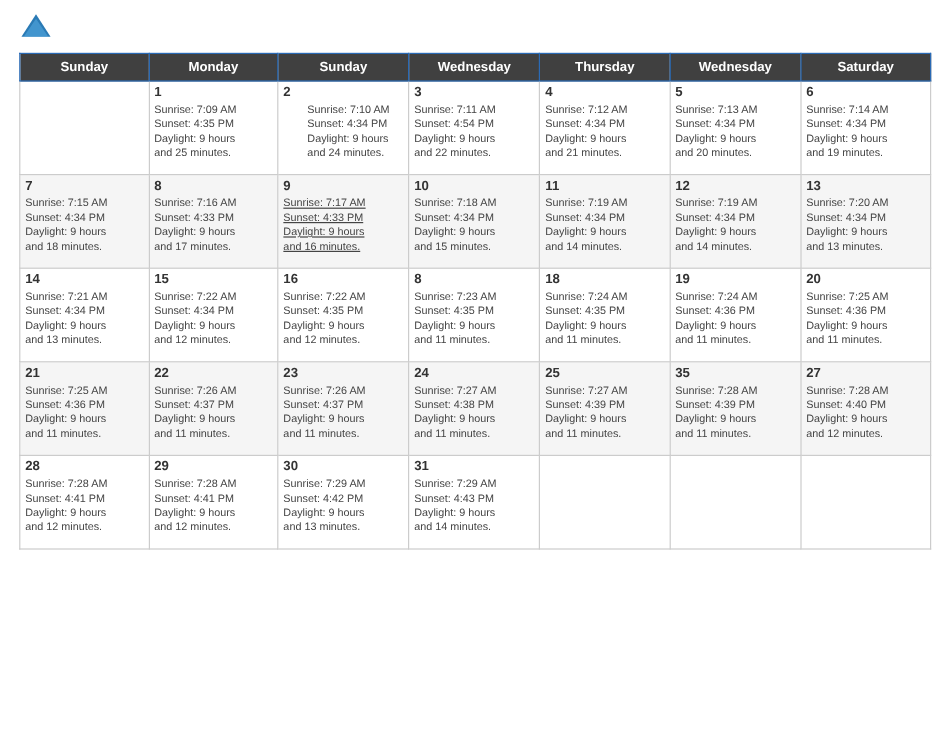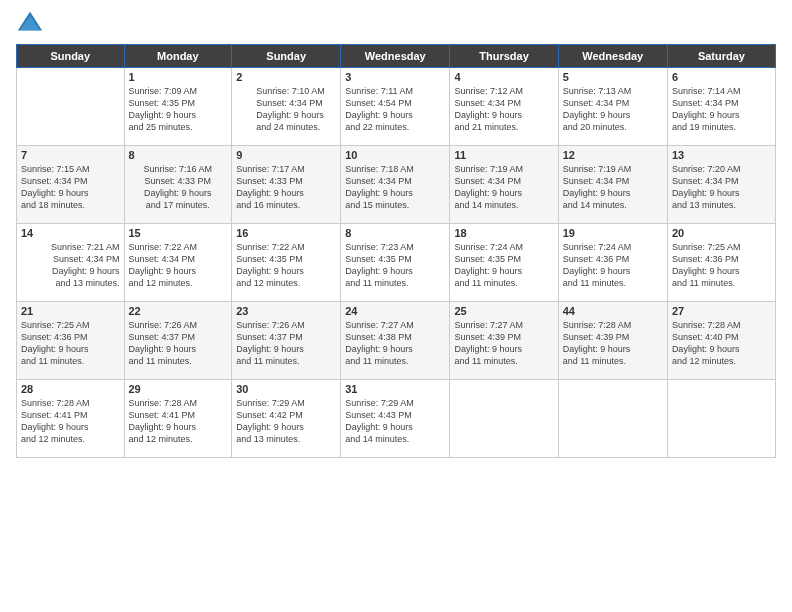--- a/index.html
+++ b/index.html
@@ -184,28 +184,28 @@
         <tr>
           <td>
             <div class="day-number">7</div>
             <div class="day-info" style="white-space: pre-line;">Sunrise: 7:15 AM
 Sunset: 4:34 PM
 Daylight: 9 hours
 and 18 minutes.</div>
           </td>
           <td>
             <div class="day-number">8</div>
-            <div class="day-info" style="white-space: pre-line; text-align: center;">Sunrise: 7:16 AM
+            <div class="day-info" style="white-space: pre-line;">Sunrise: 7:16 AM
 Sunset: 4:33 PM
 Daylight: 9 hours
 and 17 minutes.</div>
           </td>
           <td>
             <div class="day-number">9</div>
-            <div class="day-info" style="white-space: pre-line;">Sunrise: 7:17 AM
+            <div class="day-info" style="white-space: pre-line; text-decoration: underline;">Sunrise: 7:17 AM
 Sunset: 4:33 PM
 Daylight: 9 hours
 and 16 minutes.</div>
           </td>
           <td>
             <div class="day-number">10</div>
             <div class="day-info" style="white-space: pre-line;">Sunrise: 7:18 AM
 Sunset: 4:34 PM
 Daylight: 9 hours
 and 15 minutes.</div>
@@ -228,21 +228,21 @@
             <div class="day-number">13</div>
             <div class="day-info" style="white-space: pre-line;">Sunrise: 7:20 AM
 Sunset: 4:34 PM
 Daylight: 9 hours
 and 13 minutes.</div>
           </td>
         </tr>
         <tr>
           <td>
             <div class="day-number">14</div>
-            <div class="day-info" style="white-space: pre-line; text-align: right;">Sunrise: 7:21 AM
+            <div class="day-info" style="white-space: pre-line;">Sunrise: 7:21 AM
 Sunset: 4:34 PM
 Daylight: 9 hours
 and 13 minutes.</div>
           </td>
           <td>
             <div class="day-number">15</div>
             <div class="day-info" style="white-space: pre-line;">Sunrise: 7:22 AM
 Sunset: 4:34 PM
 Daylight: 9 hours
 and 12 minutes.</div>
@@ -313,21 +313,21 @@
 and 11 minutes.</div>
           </td>
           <td>
             <div class="day-number">25</div>
             <div class="day-info" style="white-space: pre-line;">Sunrise: 7:27 AM
 Sunset: 4:39 PM
 Daylight: 9 hours
 and 11 minutes.</div>
           </td>
           <td>
-            <div class="day-number">44</div>
+            <div class="day-number">35</div>
             <div class="day-info" style="white-space: pre-line;">Sunrise: 7:28 AM
 Sunset: 4:39 PM
 Daylight: 9 hours
 and 11 minutes.</div>
           </td>
           <td>
             <div class="day-number">27</div>
             <div class="day-info" style="white-space: pre-line;">Sunrise: 7:28 AM
 Sunset: 4:40 PM
 Daylight: 9 hours

